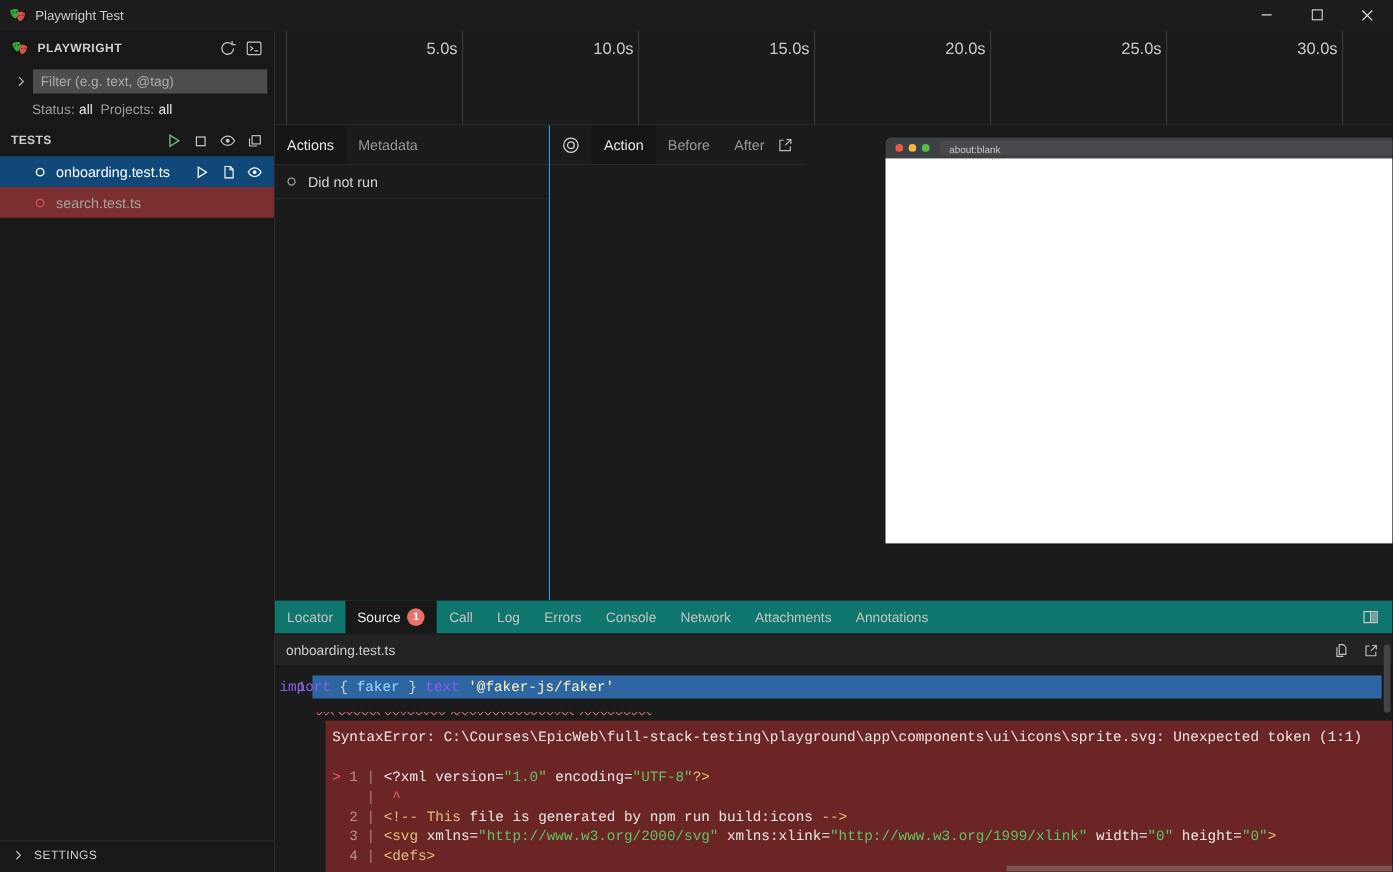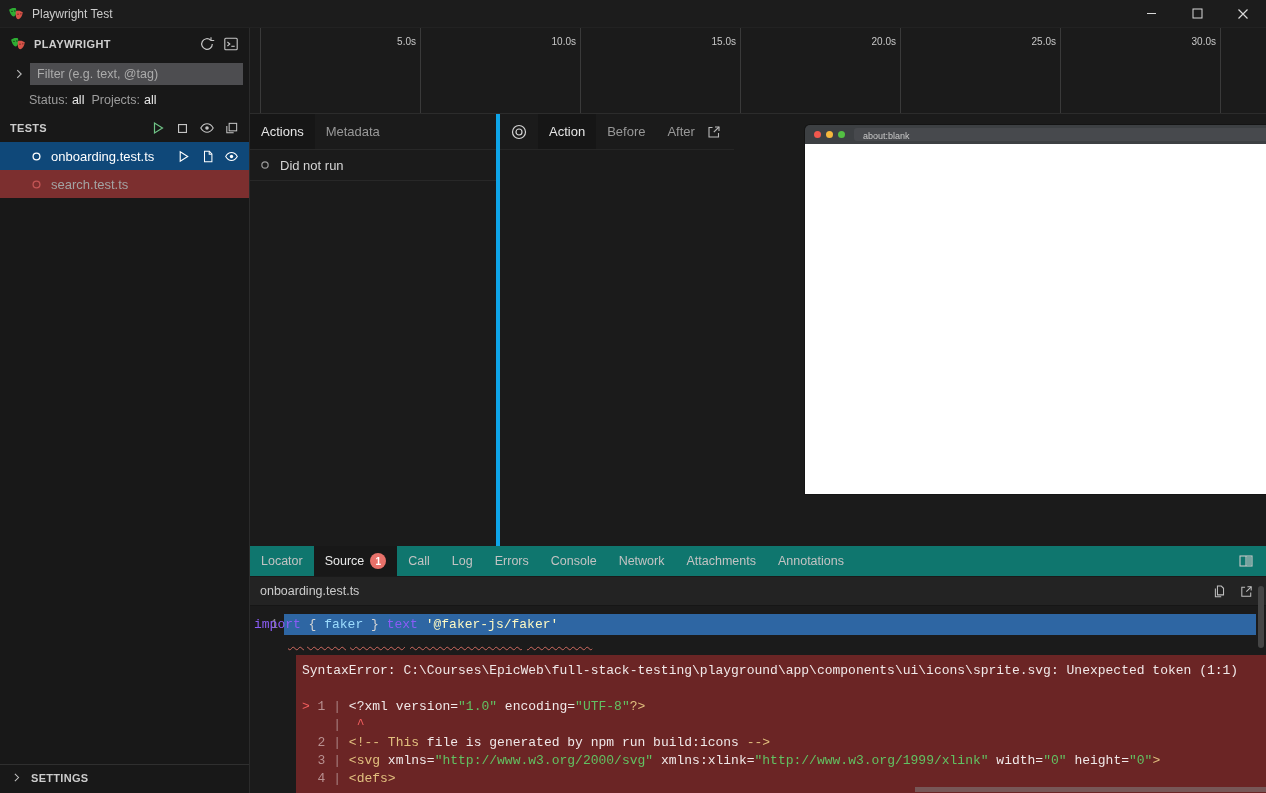--- a/index.html
+++ b/index.html
@@ -33,33 +33,33 @@
   .status-val{color:#e9e9e9}
   .tests-header{height:28px;display:flex;align-items:center;padding:0 10px;gap:9px;margin-top:2px}
   .tests-title{font-size:11px;font-weight:bold;color:#cccccc;letter-spacing:.3px;margin-right:auto}
   .test-row{height:28px;display:flex;align-items:center;padding-left:30px;gap:8px;font-size:13px;color:#d6d6d6}
   .test-row.selected{background:#0f4879;color:#ffffff}
   .test-row.failed{background:#7c2f2f;color:#a3a3a3}
   .row-actions{margin-left:auto;display:flex;gap:9px;padding-right:10px;color:#ffffff}
   .sidebar .flex-fill{flex:1}
   .settings-row{height:26px;display:flex;align-items:center;gap:8px;padding-left:10px;
     border-top:1px solid #2f2f2f;margin-bottom:3px}
-  .settings-title{font-size:11px;font-weight:bold;color:#cccccc;letter-spacing:.3px}
+  .settings-title{font-size:11px;font-weight:normal;color:#cccccc;letter-spacing:.3px}
 
   
   .main{position:absolute;left:250px;top:28px;right:0;bottom:0}
 
   
   .timeline{position:absolute;left:0;top:0;right:0;height:86px;background:#1b1b1b;border-bottom:1px solid #2c2c2c}
   .gridline{position:absolute;top:0;bottom:0;width:1px;background:#3a3a3a}
-  .tick-label{position:absolute;top:8px;width:60px;text-align:right;font-size:10px;color:#c8c8c8}
+  .tick-label{position:absolute;top:8px;width:60px;text-align:right;font-size:15px;color:#c8c8c8}
 
   
   .middle{position:absolute;left:0;top:86px;right:0;height:432px;display:flex}
-  .actions-panel{width:250px;border-right:4px solid #0ea5e9;display:flex;flex-direction:column}
+  .actions-panel{width:250px;border-right:1px solid #0ea5e9;display:flex;flex-direction:column}
   .tabbar{height:36px;display:flex;align-items:center;border-bottom:1px solid #282828;padding-left:0}
   .tab{padding:0 11px;height:100%;display:flex;align-items:center;font-size:13px;color:#989898}
   .tab.active{color:#e6e6e6;background:#161616}
   .list-row{height:31px;display:flex;align-items:center;gap:9px;padding-left:9px;
     border-bottom:1px solid #282828;font-size:13px;color:#d4d4d4}
   .preview-panel{flex:1;display:flex;flex-direction:row}
   .preview-toolbar{height:36px;display:flex;align-items:center;border-bottom:1px solid #262626;padding-left:8px}
   .target-btn{margin:0 10px 0 2px;color:#d4d4d4}
   .toolbar-right{margin-left:auto;margin-right:12px;color:#b9b9b9}
   .preview-area{flex:1;position:relative;background:#1b1b1b}

